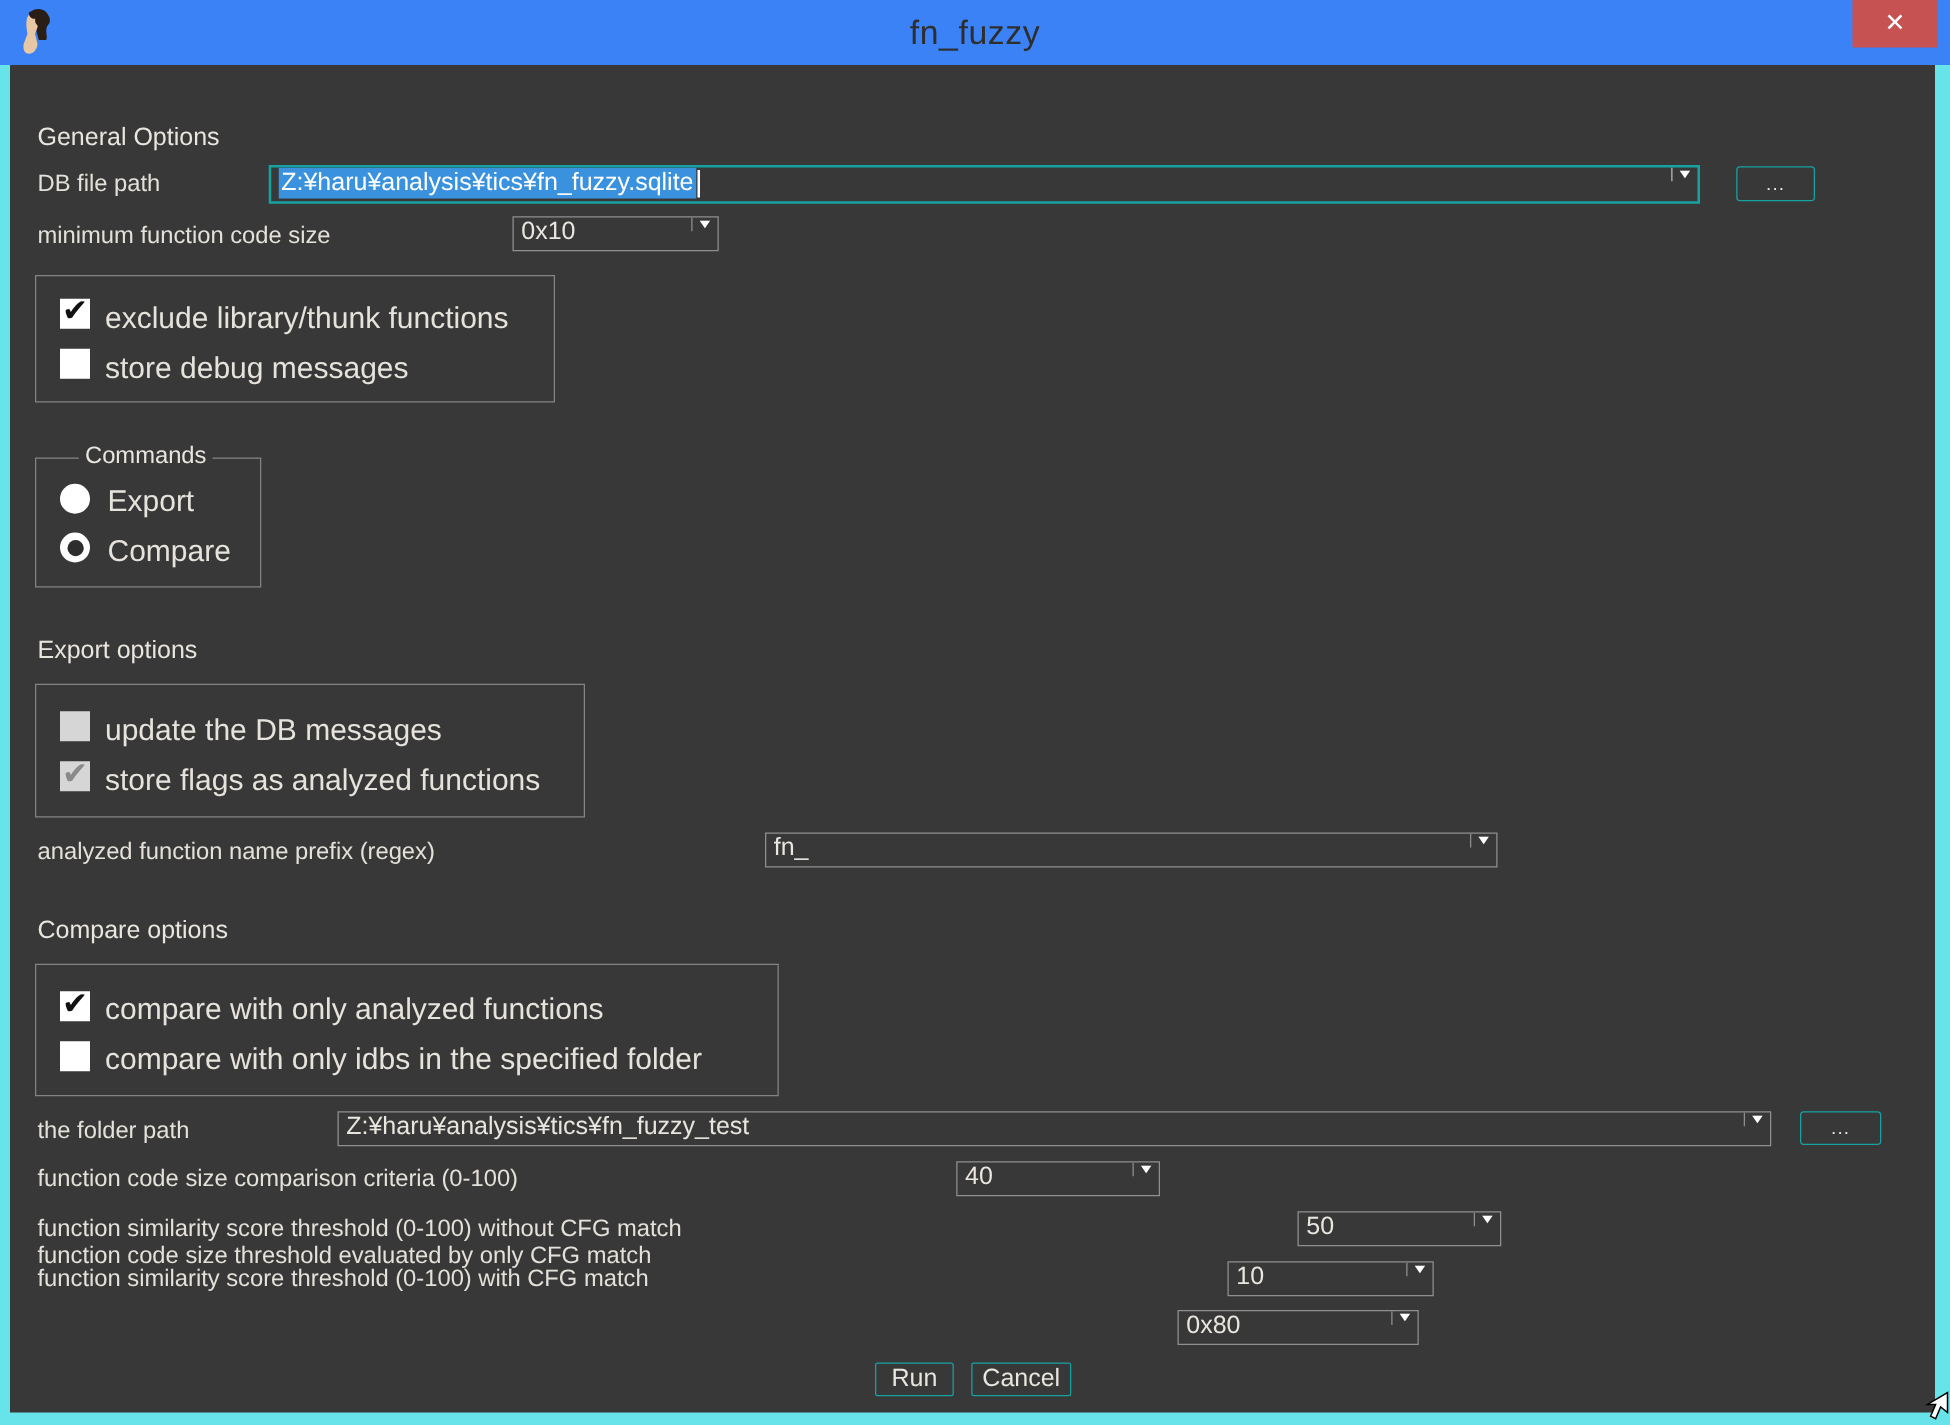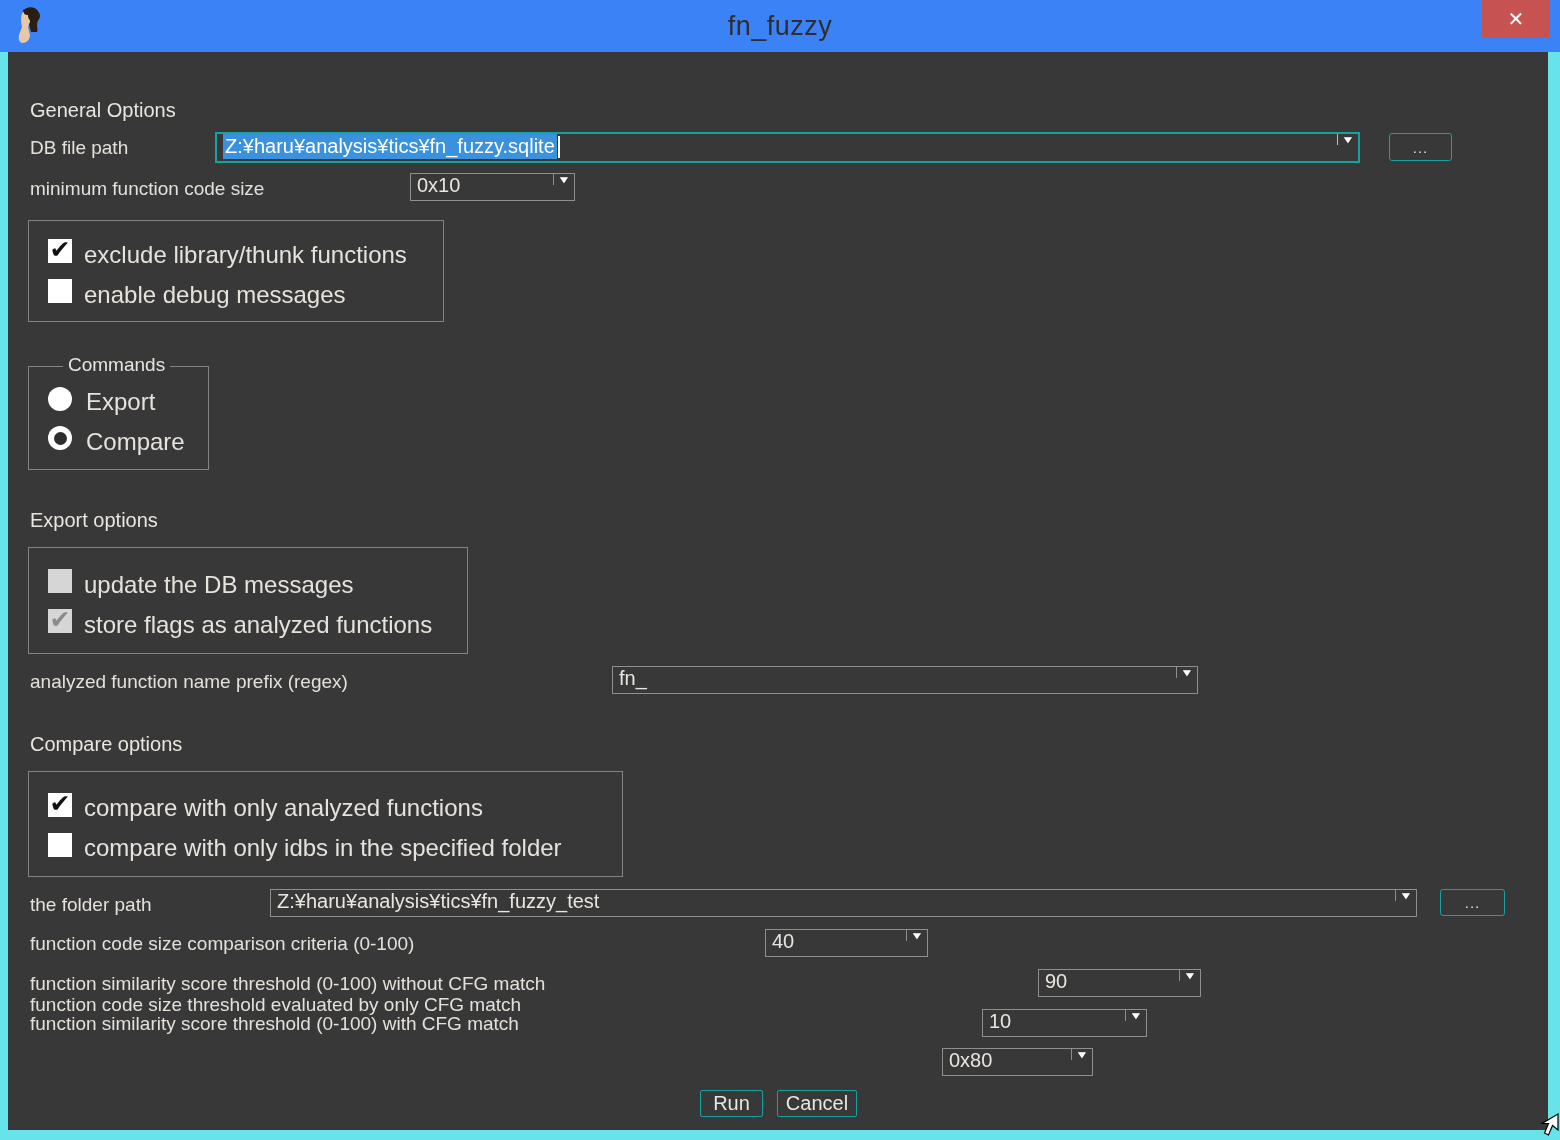--- a/index.html
+++ b/index.html
@@ -130,21 +130,21 @@
         <span class="arr">▼</span>
       </div>
   </div>
 
   <div class="groupbox" style="left:28px; top:220px; width:416px; height:102px;"></div>
   <span class="cbox on" style="left:48px; top:239px;">
       <span class="check">✔</span>
     </span>
   <div class="cb-lbl" style="left:84px; top:241px;">exclude library/thunk functions</div>
   <span class="cbox" style="left:48px; top:279px;"></span>
-  <div class="cb-lbl" style="left:84px; top:281px;">enable debug messages</div>
+  <div class="cb-lbl" style="left:84px; top:281px;">store debug messages</div>
 
   <div class="groupbox" style="left:28px; top:366px; width:181px; height:104px;">
     <span class="gb-caption">Commands</span>
   </div>
   <span class="radio" style="left:48px; top:387px;"></span>
   <div class="cb-lbl" style="left:86px; top:388px;">Export</div>
   <span class="radio on" style="left:48px; top:426px;">
       <span class="dot"></span>
     </span>
   <div class="cb-lbl" style="left:86px; top:428px;">Compare</div>
@@ -187,36 +187,36 @@
   <div class="lbl" style="left:30px; top:933px;">function code size comparison criteria (0-100)</div>
   <div class="combo" style="left:765px; top:929px; width:163px; height:28px;">
     <div class="ctext">40</div>
     <div class="arrow-zone">
         <span class="arr">▼</span>
       </div>
   </div>
 
   <div class="lbl" style="left:30px; top:973px;">function similarity score threshold (0-100) without CFG match</div>
   <div class="combo" style="left:1038px; top:969px; width:163px; height:28px;">
-    <div class="ctext">90</div>
+    <div class="ctext">50</div>
     <div class="arrow-zone">
         <span class="arr">▼</span>
       </div>
   </div>
 
   <div class="lbl" style="left:30px; top:1013px;">function similarity score threshold (0-100) with CFG match</div>
   <div class="combo" style="left:982px; top:1009px; width:165px; height:28px;">
     <div class="ctext">10</div>
     <div class="arrow-zone">
         <span class="arr">▼</span>
       </div>
   </div>
 
   <div class="lbl" style="left:30px; top:994px;">function code size threshold evaluated by only CFG match</div>
-  <div class="combo" style="left:942px; top:1048px; width:151px; height:28px;gap:44px;">
+  <div class="combo" style="left:942px; top:1048px; width:193px; height:28px;gap:44px;">
     <div class="ctext">0x80</div>
     <div class="arrow-zone">
         <span class="arr">▼</span>
       </div>
   </div>
 
   <button class="tbtn" style="left:700px; top:1090px; width:63px; height:27px; border-radius:2px;">Run</button>
   <button class="tbtn" style="left:777px; top:1090px; width:80px; height:27px; border-radius:2px;">Cancel</button>
 
   <svg class="cursor" viewBox="0 0 24 26">

